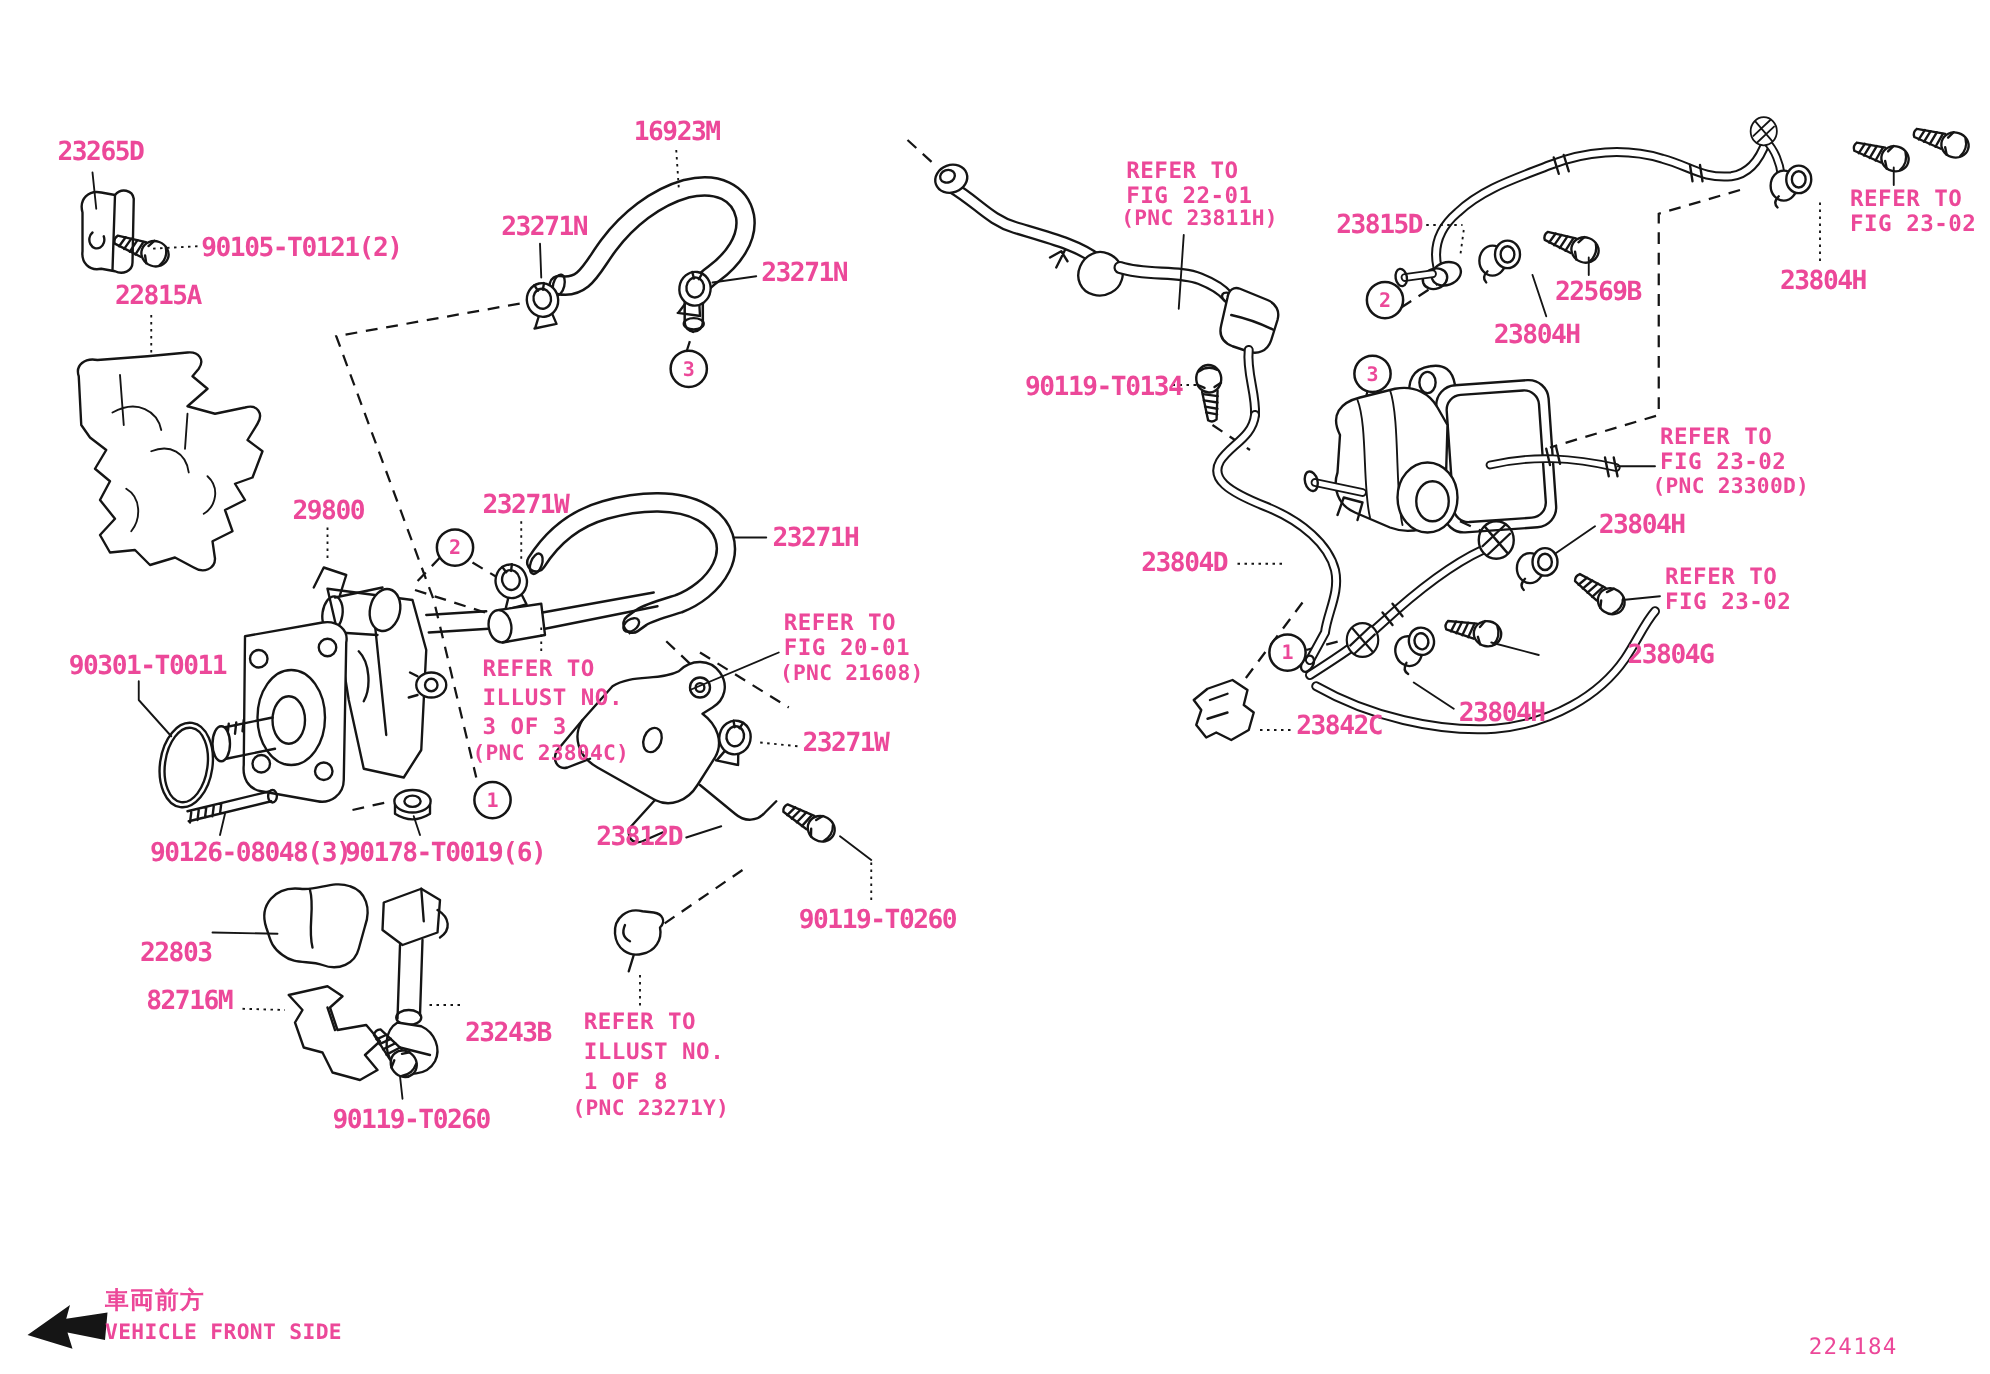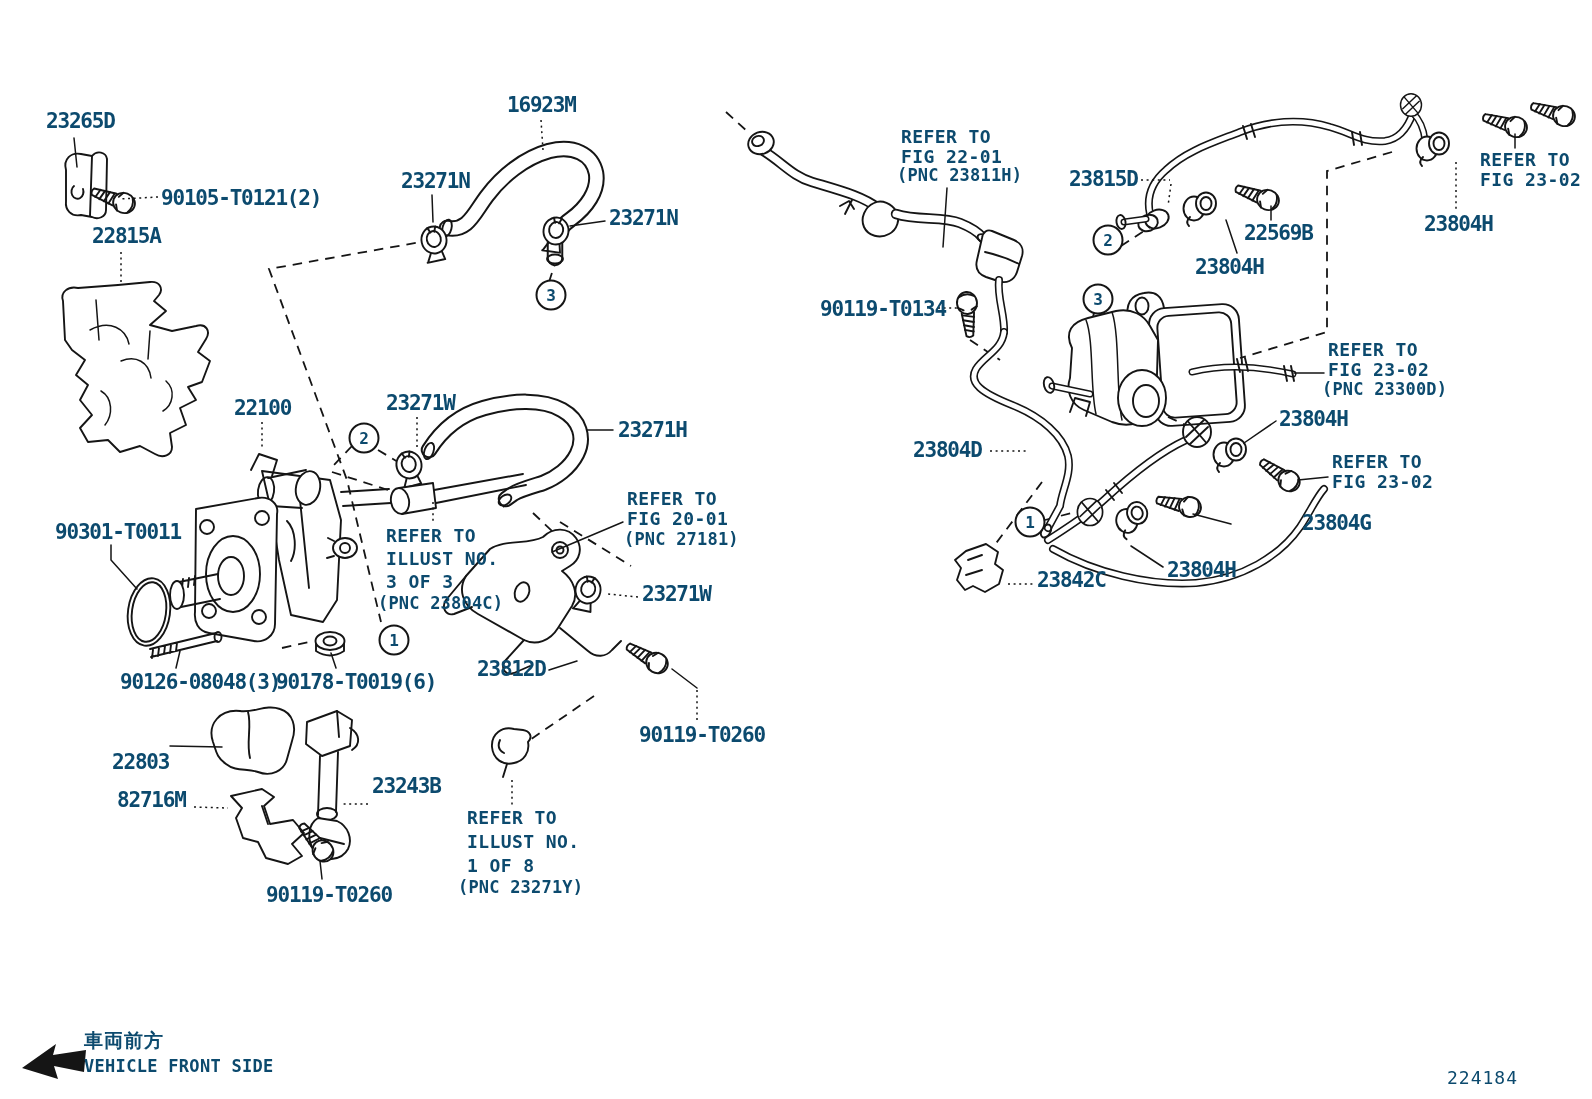--- a/index.html
+++ b/index.html
@@ -1,17 +1,17 @@
 <!DOCTYPE html>
 <html><head>
 <meta charset="utf-8">
 <style>
   html,body{margin:0;padding:0;background:#fff;}
   .stage{position:relative;width:1592px;height:1099px;background:#ffffff;overflow:hidden;
-         font-family:"DejaVu Sans Mono",monospace;color:#0c4a6e;}
+         font-family:"DejaVu Sans Mono",monospace;color:#ec4899;}
   .stage svg{position:absolute;left:0;top:0;}
   .lbl{position:absolute;white-space:pre;line-height:1;}
   .pn{font:bold 21px/1 "DejaVu Sans Mono",monospace;letter-spacing:-1.2px;}
   .rt{font:bold 18px/1 "DejaVu Sans Mono",monospace;letter-spacing:0.4px;}
   .rs{font:bold 17px/1 "DejaVu Sans Mono",monospace;letter-spacing:0.2px;}
   .jp{font:bold 19px/1 "DejaVu Sans",sans-serif;letter-spacing:1px;}
   .en{font:bold 17px/1 "DejaVu Sans Mono",monospace;letter-spacing:0.3px;}
   .fig{font:18px/1 "DejaVu Sans Mono",monospace;letter-spacing:1px;}
   .callout{position:absolute;width:27px;height:27px;border:2px solid #151515;border-radius:50%;
            background:#fff;display:flex;align-items:center;justify-content:center;
@@ -266,38 +266,38 @@
 
   <path d="M22,1068 L56,1044 L53,1055 L86,1050 L84,1072 L54,1066 L58,1079 z" fill="#151515" stroke="none"></path>
 </svg>
 
 <div class="lbl pn" style="left:46px;top:111px">23265D</div>
 <div class="lbl pn" style="left:161px;top:188px">90105-T0121(2)</div>
 <div class="lbl pn" style="left:92px;top:226px">22815A</div>
 <div class="lbl pn" style="left:507px;top:95px">16923M</div>
 <div class="lbl pn" style="left:401px;top:171px">23271N</div>
 <div class="lbl pn" style="left:609px;top:208px">23271N</div>
-<div class="lbl pn" style="left:234px;top:398px">22100</div>
+<div class="lbl pn" style="left:234px;top:398px">29800</div>
 <div class="lbl pn" style="left:386px;top:393px">23271W</div>
 <div class="lbl pn" style="left:618px;top:420px">23271H</div>
 <div class="lbl pn" style="left:55px;top:522px">90301-T0011</div>
 <div class="lbl rt" style="left:386px;top:527px">REFER TO</div>
 <div class="lbl rt" style="left:386px;top:550px">ILLUST NO.</div>
 <div class="lbl rt" style="left:386px;top:573px">3 OF 3</div>
 <div class="lbl rs" style="left:378px;top:595px">(PNC 23804C)</div>
 <div class="lbl rt" style="left:627px;top:490px">REFER TO</div>
 <div class="lbl rt" style="left:627px;top:510px">FIG 20-01</div>
-<div class="lbl rs" style="left:624px;top:531px">(PNC 27181)</div>
+<div class="lbl rs" style="left:624px;top:531px">(PNC 21608)</div>
 <div class="lbl pn" style="left:642px;top:584px">23271W</div>
 <div class="lbl pn" style="left:477px;top:659px">23812D</div>
 <div class="lbl pn" style="left:120px;top:672px">90126-08048(3)</div>
 <div class="lbl pn" style="left:276px;top:672px">90178-T0019(6)</div>
 <div class="lbl pn" style="left:112px;top:752px">22803</div>
 <div class="lbl pn" style="left:117px;top:790px">82716M</div>
-<div class="lbl pn" style="left:372px;top:776px">23243B</div>
+<div class="lbl pn" style="left:372px;top:816px">23243B</div>
 <div class="lbl pn" style="left:266px;top:885px">90119-T0260</div>
 <div class="lbl pn" style="left:639px;top:725px">90119-T0260</div>
 <div class="lbl rt" style="left:467px;top:809px">REFER TO</div>
 <div class="lbl rt" style="left:467px;top:833px">ILLUST NO.</div>
 <div class="lbl rt" style="left:467px;top:857px">1 OF 8</div>
 <div class="lbl rs" style="left:458px;top:879px">(PNC 23271Y)</div>
 <div class="lbl rt" style="left:901px;top:128px">REFER TO</div>
 <div class="lbl rt" style="left:901px;top:148px">FIG 22-01</div>
 <div class="lbl rs" style="left:897px;top:167px">(PNC 23811H)</div>
 <div class="lbl pn" style="left:1069px;top:169px">23815D</div>

